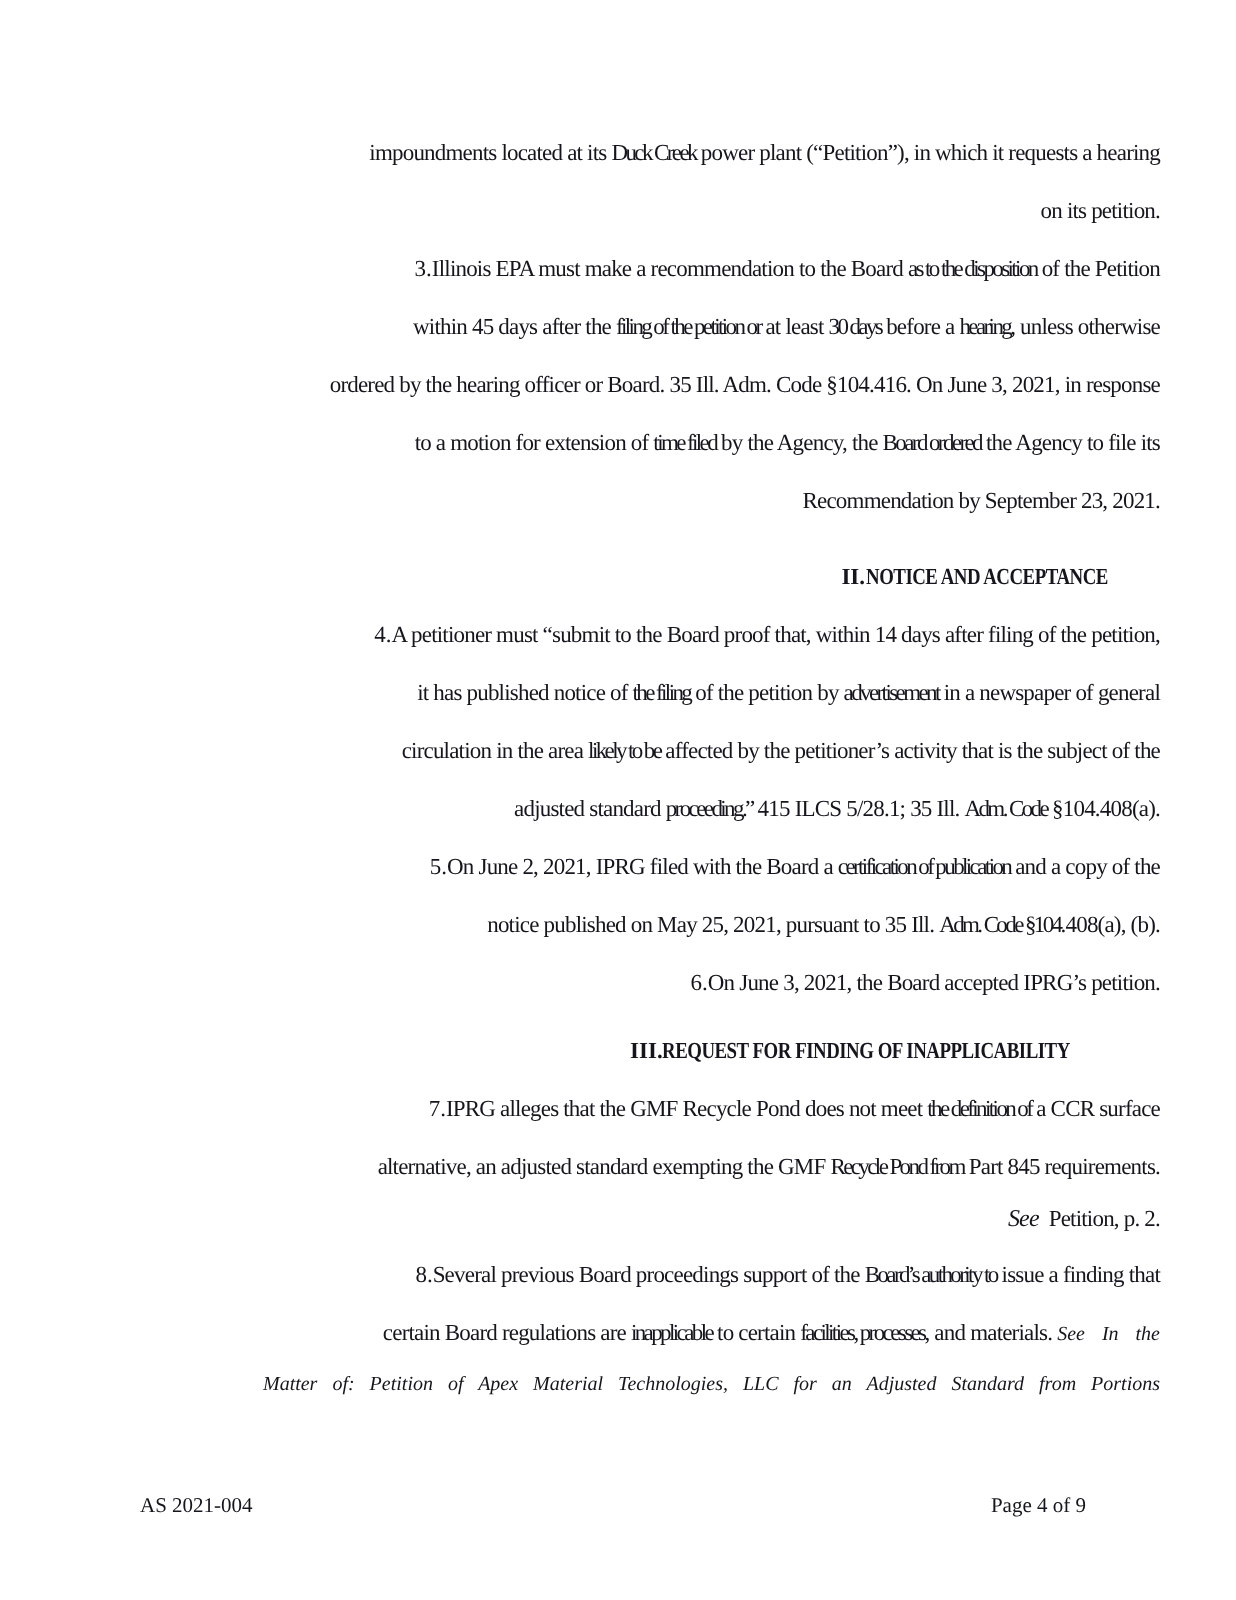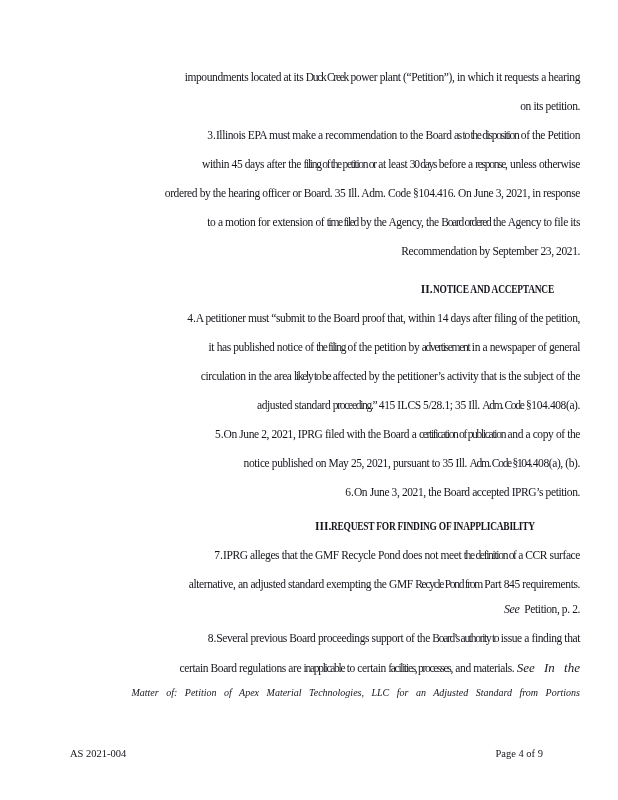--- a/index.html
+++ b/index.html
@@ -17,21 +17,21 @@
   }
   .line{
     white-space:pre;
     height:29px;line-height:29px;
     font-size:11.5px;letter-spacing:-0.4px;
   }
   .pnum{display:inline-block;width:40px;letter-spacing:0;}
   
   .c{letter-spacing:-1.3px;}
   .is{font-style:italic;font-size:12px;}
-  .isw{font-style:italic;font-size:13px;word-spacing:6px;letter-spacing:0;}
+  .isw{font-style:italic;font-size:10px;word-spacing:6px;letter-spacing:0;}
   .heading{font-weight:bold;}
   .heading .htext{display:inline-block;transform:scaleX(0.82);transform-origin:0 50%;letter-spacing:-0.3px;}
   .h1{margin-left:149px;margin-top:9px;}
   .h1 .pnum{width:38px;}
   .h2{margin-left:76px;margin-top:5px;}
   .h2 .pnum{width:54px;}
   .tight{margin-top:-4px;}
   .cite{font-style:italic;font-size:10px;word-spacing:5px;letter-spacing:0;}
   .footer{
     position:absolute;left:0;right:0;top:747px;height:20px;
@@ -41,21 +41,21 @@
   .footer-right{position:absolute;right:75px;}
 </style>
 </head>
 <body>
 
 <div class="page">
   <div class="doc" id="doc">
       <div class="line"><span>impoundments located at its </span><span class="c">Duck Creek</span><span> power plant (“Petition”), in which it requests a hearing</span></div>
       <div class="line"><span>on its petition.</span></div>
       <div class="line"><span class="pnum">3.</span><span>Illinois EPA must make a recommendation to the Board </span><span class="c">as to the disposition</span><span> of the Petition</span></div>
-      <div class="line"><span>within 45 days after the </span><span class="c">filing of the petition or</span><span> at least </span><span class="c">30 days</span><span> before a </span><span class="c">response</span><span>, unless otherwise</span></div>
+      <div class="line"><span>within 45 days after the </span><span class="c">filing of the petition or</span><span> at least </span><span class="c">30 days</span><span> before a </span><span class="c">hearing</span><span>, unless otherwise</span></div>
       <div class="line"><span>ordered by the hearing officer or Board. 35 Ill. Adm. Code §104.416. On June 3, 2021, in response</span></div>
       <div class="line"><span>to a motion for extension of </span><span class="c">time filed</span><span> by the Agency, the </span><span class="c">Board ordered</span><span> the Agency to file its</span></div>
       <div class="line"><span>Recommendation by September 23, 2021.</span></div>
       <div class="line heading h1"><span class="pnum">II.</span><span class="htext"><span>NOTICE AND ACCEPTANCE</span></span></div>
       <div class="line"><span class="pnum">4.</span><span>A petitioner must “submit to the Board proof that, within 14 days after filing of the petition,</span></div>
       <div class="line"><span>it has published notice of </span><span class="c">the filing</span><span> of the petition by </span><span class="c">advertisement</span><span> in a newspaper of general</span></div>
       <div class="line"><span>circulation in the area </span><span class="c">likely to be</span><span> affected by the petitioner’s activity that is the subject of the</span></div>
       <div class="line"><span>adjusted standard </span><span class="c">proceeding.”</span><span> 415 ILCS 5/28.1; 35 Ill. </span><span class="c">Adm. Code</span><span> §104.408(a).</span></div>
       <div class="line"><span class="pnum">5.</span><span>On June 2, 2021, IPRG filed with the Board a </span><span class="c">certification of publication</span><span> and a copy of the</span></div>
       <div class="line"><span>notice published on May 25, 2021, pursuant to 35 Ill. </span><span class="c">Adm. Code §104</span><span>.408(a), (b).</span></div>

